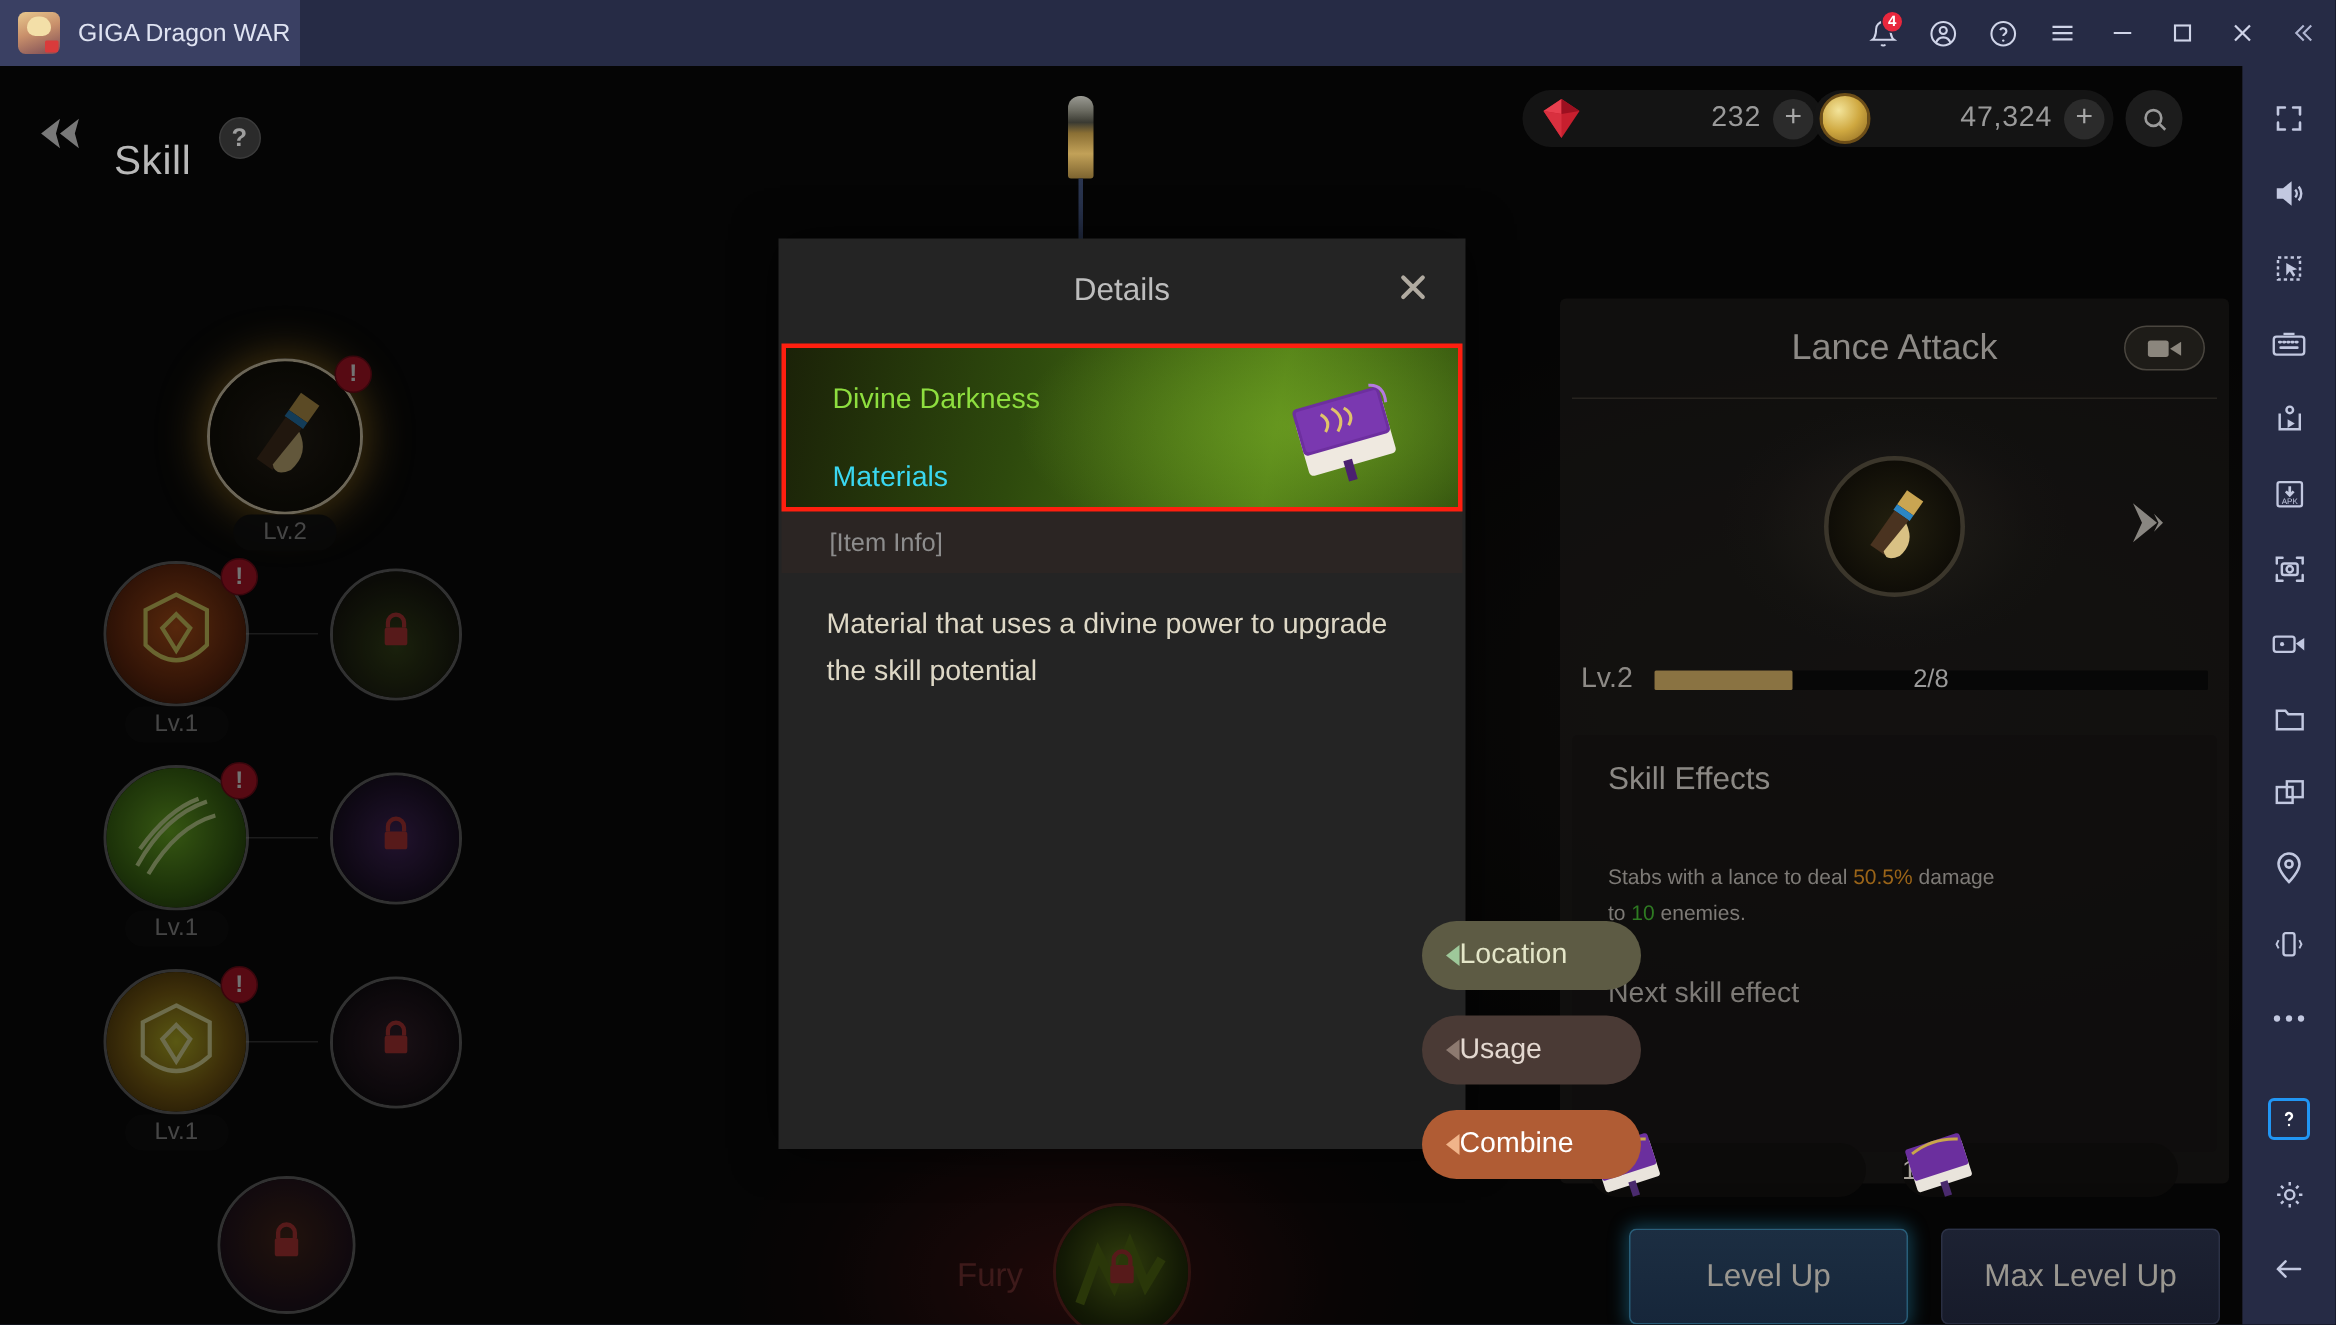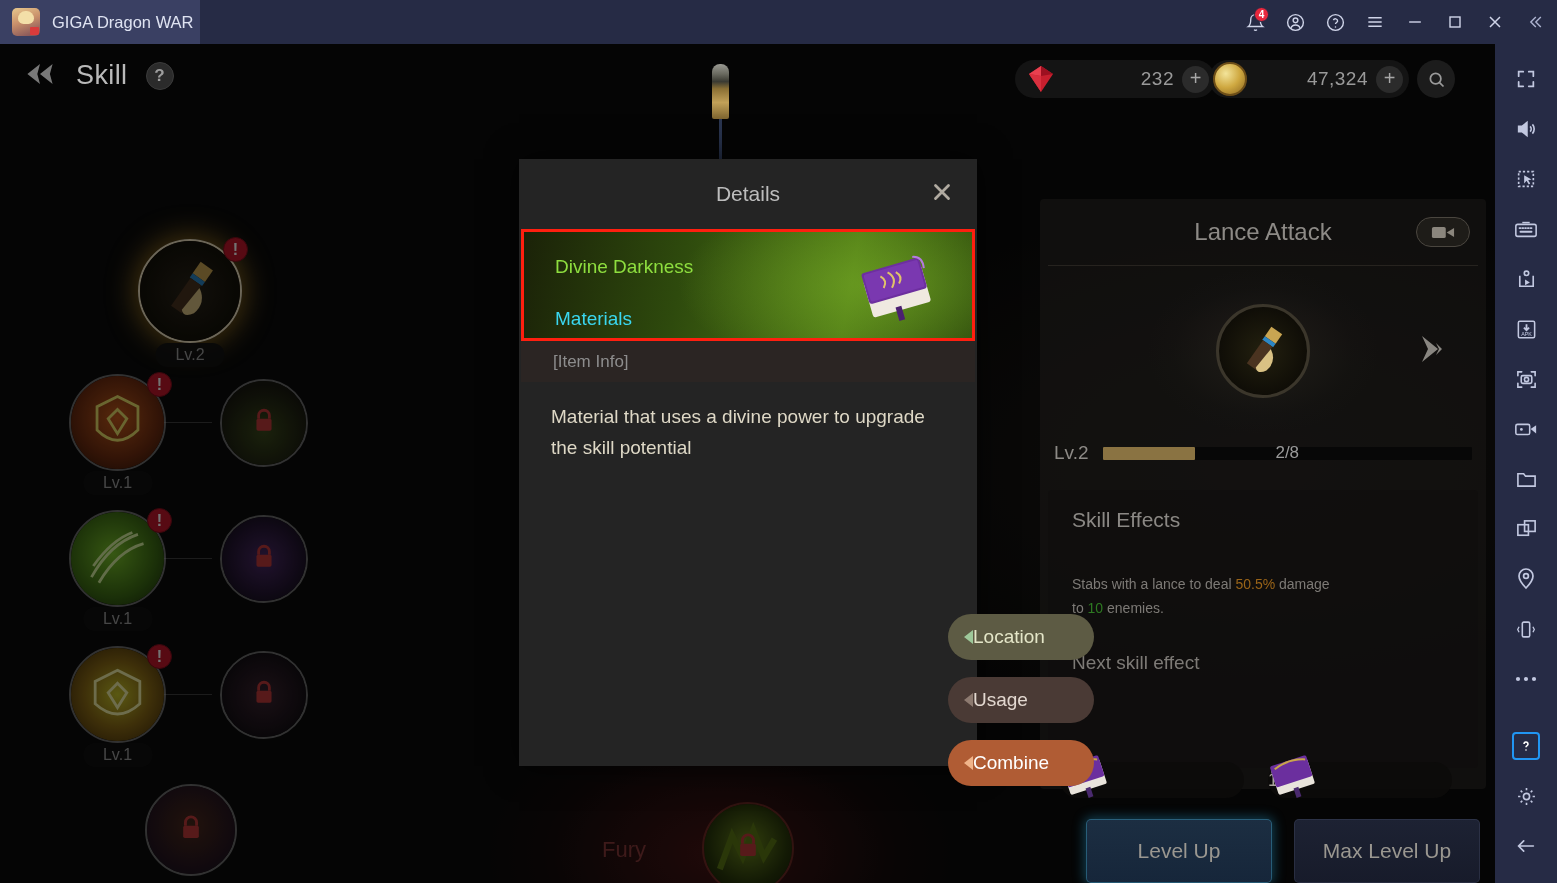--- a/index.html
+++ b/index.html
@@ -112,21 +112,21 @@
   
   .dim { position: absolute; inset: 0; background: rgba(0,0,0,0.55); }
 
   
   .game-head {
     position: absolute; top: 16px; left: 22px;
     display: flex; align-items: center; gap: 18px;
     z-index: 3;
   }
   .back-arrow { color: #8d8d8d; opacity: .85; }
-  .skill-title { color: #b9b9b9; font-size: 27px; letter-spacing: .4px; }
+  .skill-title { color: #b9b9b9; font-size: 27px; letter-spacing: .4px; margin-top: 32px; }
   .help-circle {
     width: 28px; height: 28px; border-radius: 50%;
     background: #2b2b2b; color: #9e9e9e;
     display: flex; align-items: center; justify-content: center;
     font-size: 17px; font-weight: bold; border: 1px solid #3b3b3b;
   }
 
   
   .curr-wrap {
     position: absolute; top: 16px; right: 40px;
@@ -199,21 +199,21 @@
   .orb-shield { background: radial-gradient(circle at 50% 45%, #c25a1c 0%, #6e2c10 60%, #2a1206 100%); }
   .orb-claw   { background: radial-gradient(circle at 45% 45%, #79c12a 0%, #3c6b14 60%, #16270a 100%); }
   .orb-crest  { background: radial-gradient(circle at 50% 50%, #c8c42a 0%, #8a6a16 50%, #3a2408 100%); }
   .orb-dark1  { background: radial-gradient(circle at 50% 60%, #3b4a1c 0%, #1a1a10 70%); }
   .orb-dark2  { background: radial-gradient(circle at 50% 50%, #4a2a66 0%, #1d1228 70%); }
   .orb-dark3  { background: radial-gradient(circle at 50% 50%, #3a2430 0%, #161016 70%); }
   .orb-dark4  { background: radial-gradient(circle at 50% 45%, #4a2a1c 0%, #231420 70%); }
   .orb-fury   { background: radial-gradient(circle at 50% 45%, #6e8a1e 0%, #2b3a0c 60%, #0e1404 100%); }
 
   .fury-label {
-    position: absolute; left: 602px; top: 793px;
+    position: absolute; left: 638px; top: 793px;
     color: #8a3b3b; font-size: 22px;
   }
 
   
   .modal {
     position: absolute; left: 519px; top: 115px;
     width: 458px; height: 607px;
     background: #242424;
     z-index: 10;
     box-shadow: 0 0 30px rgba(0,0,0,0.7);

